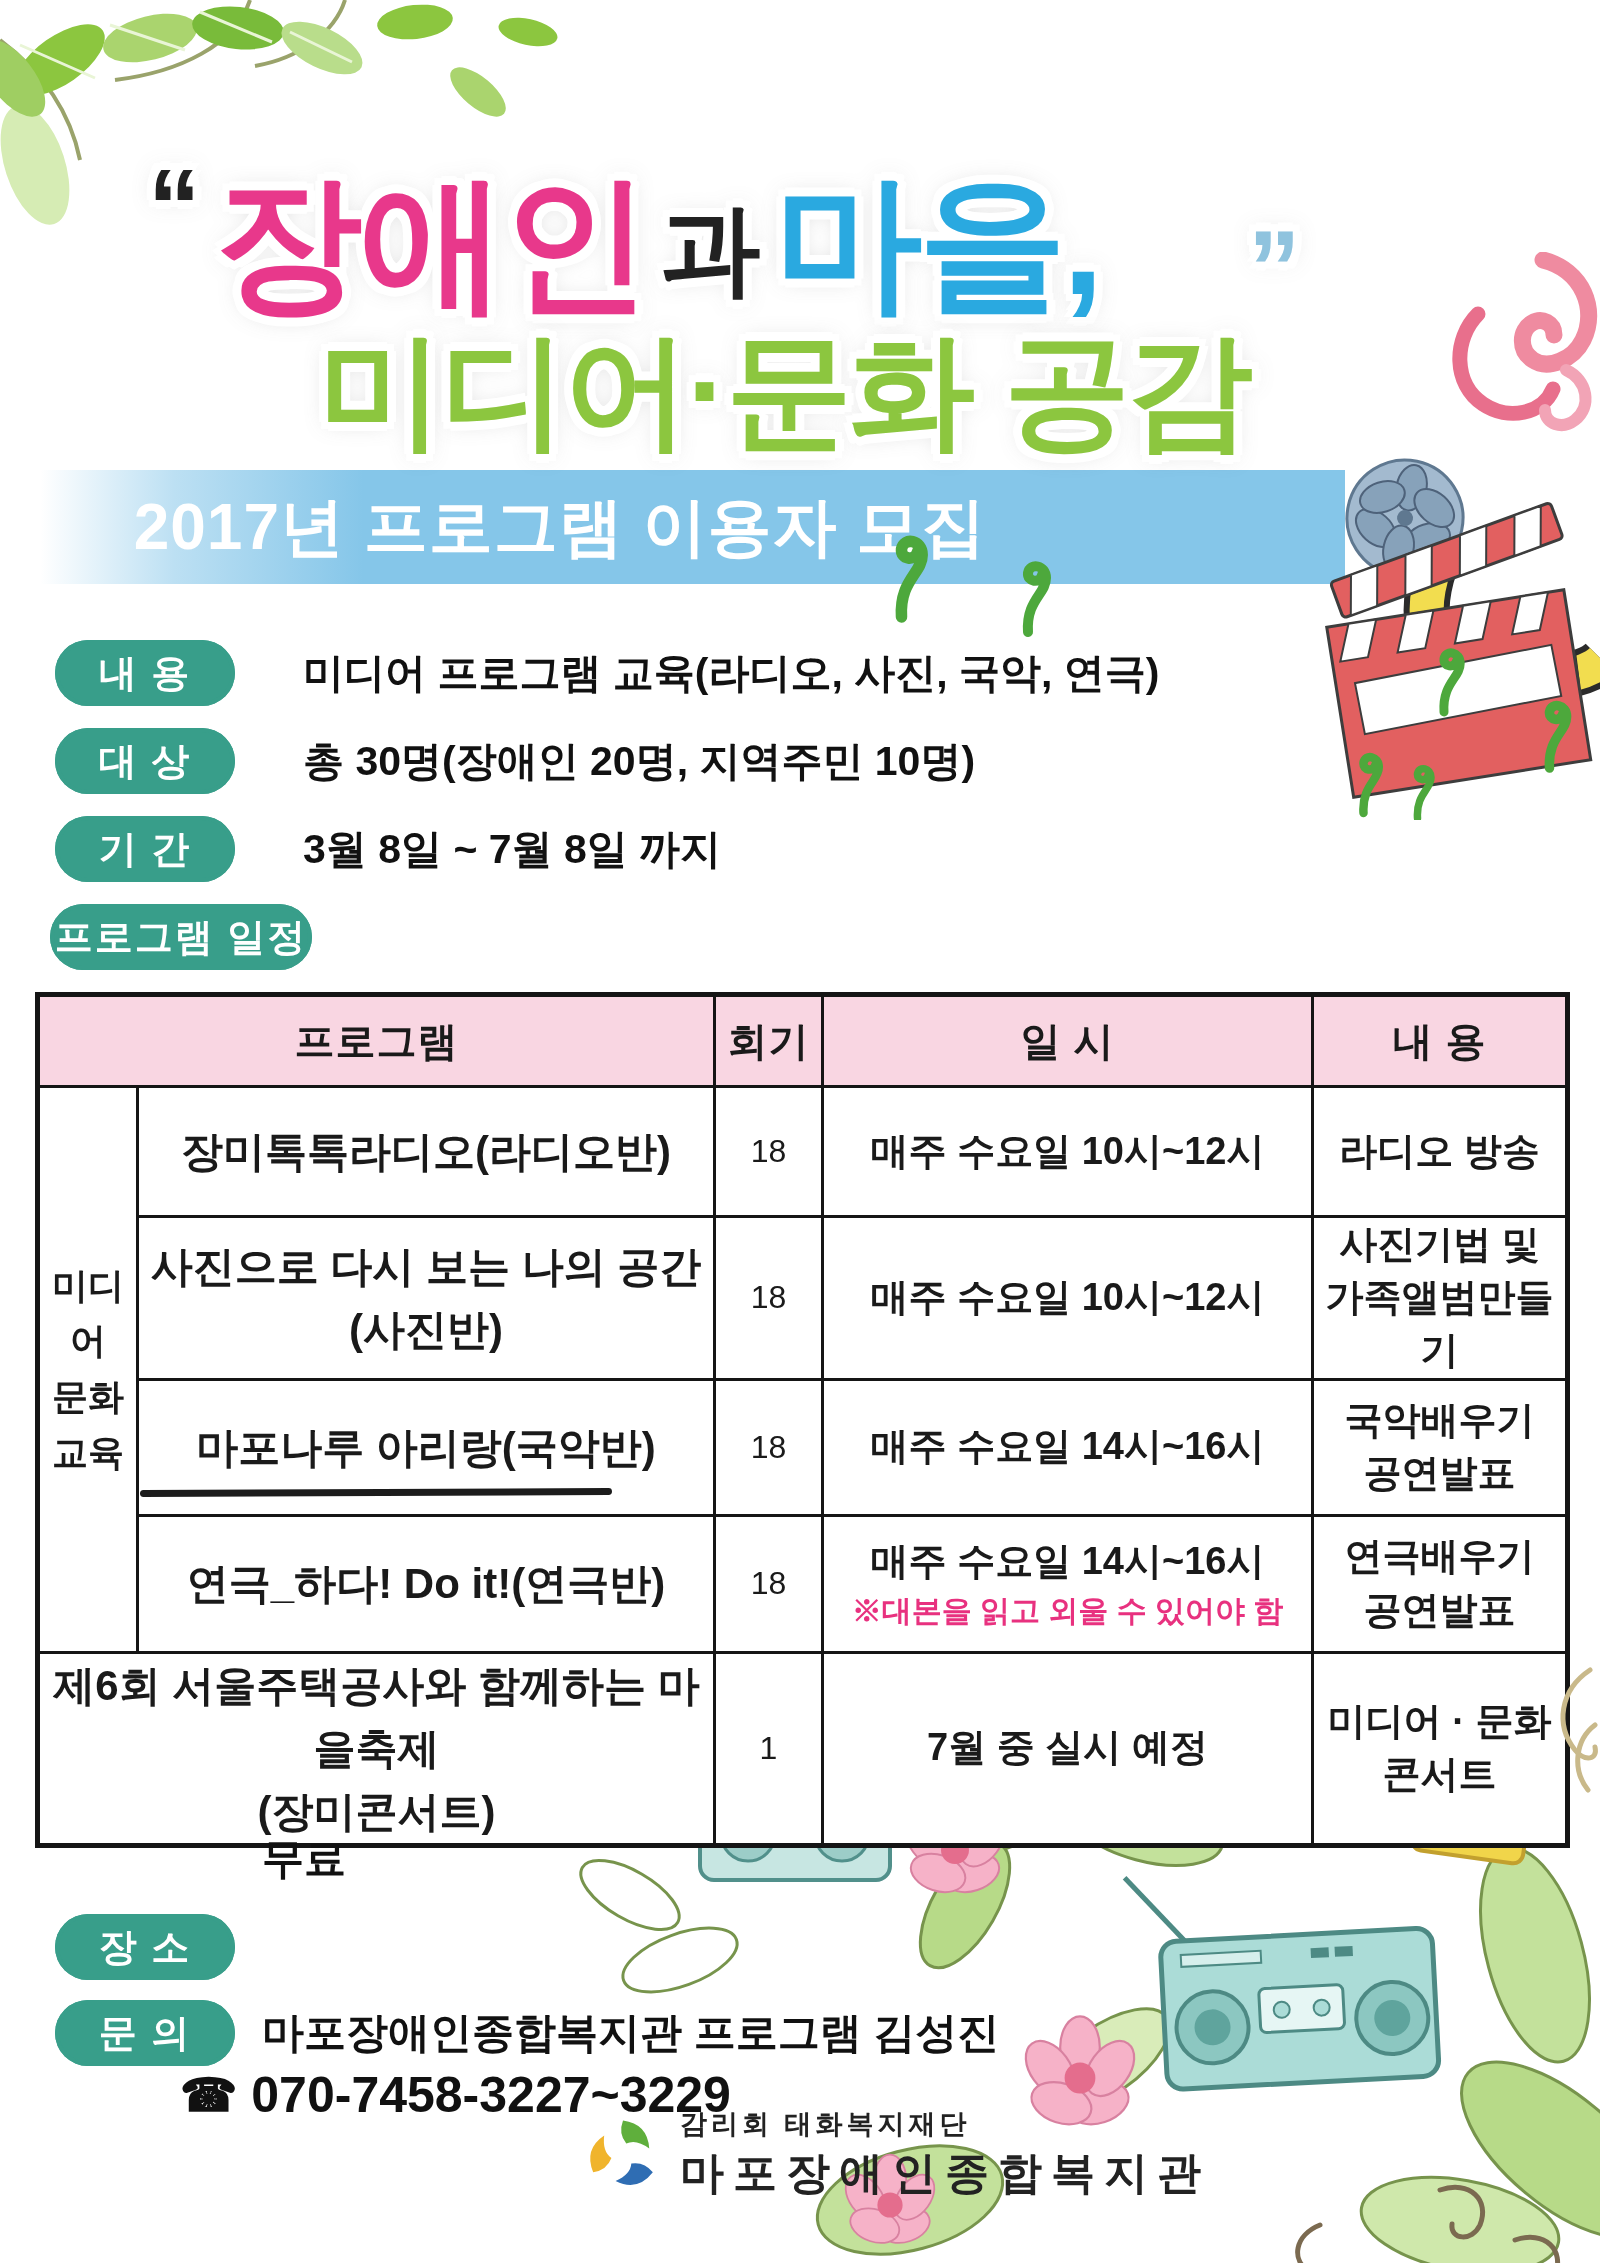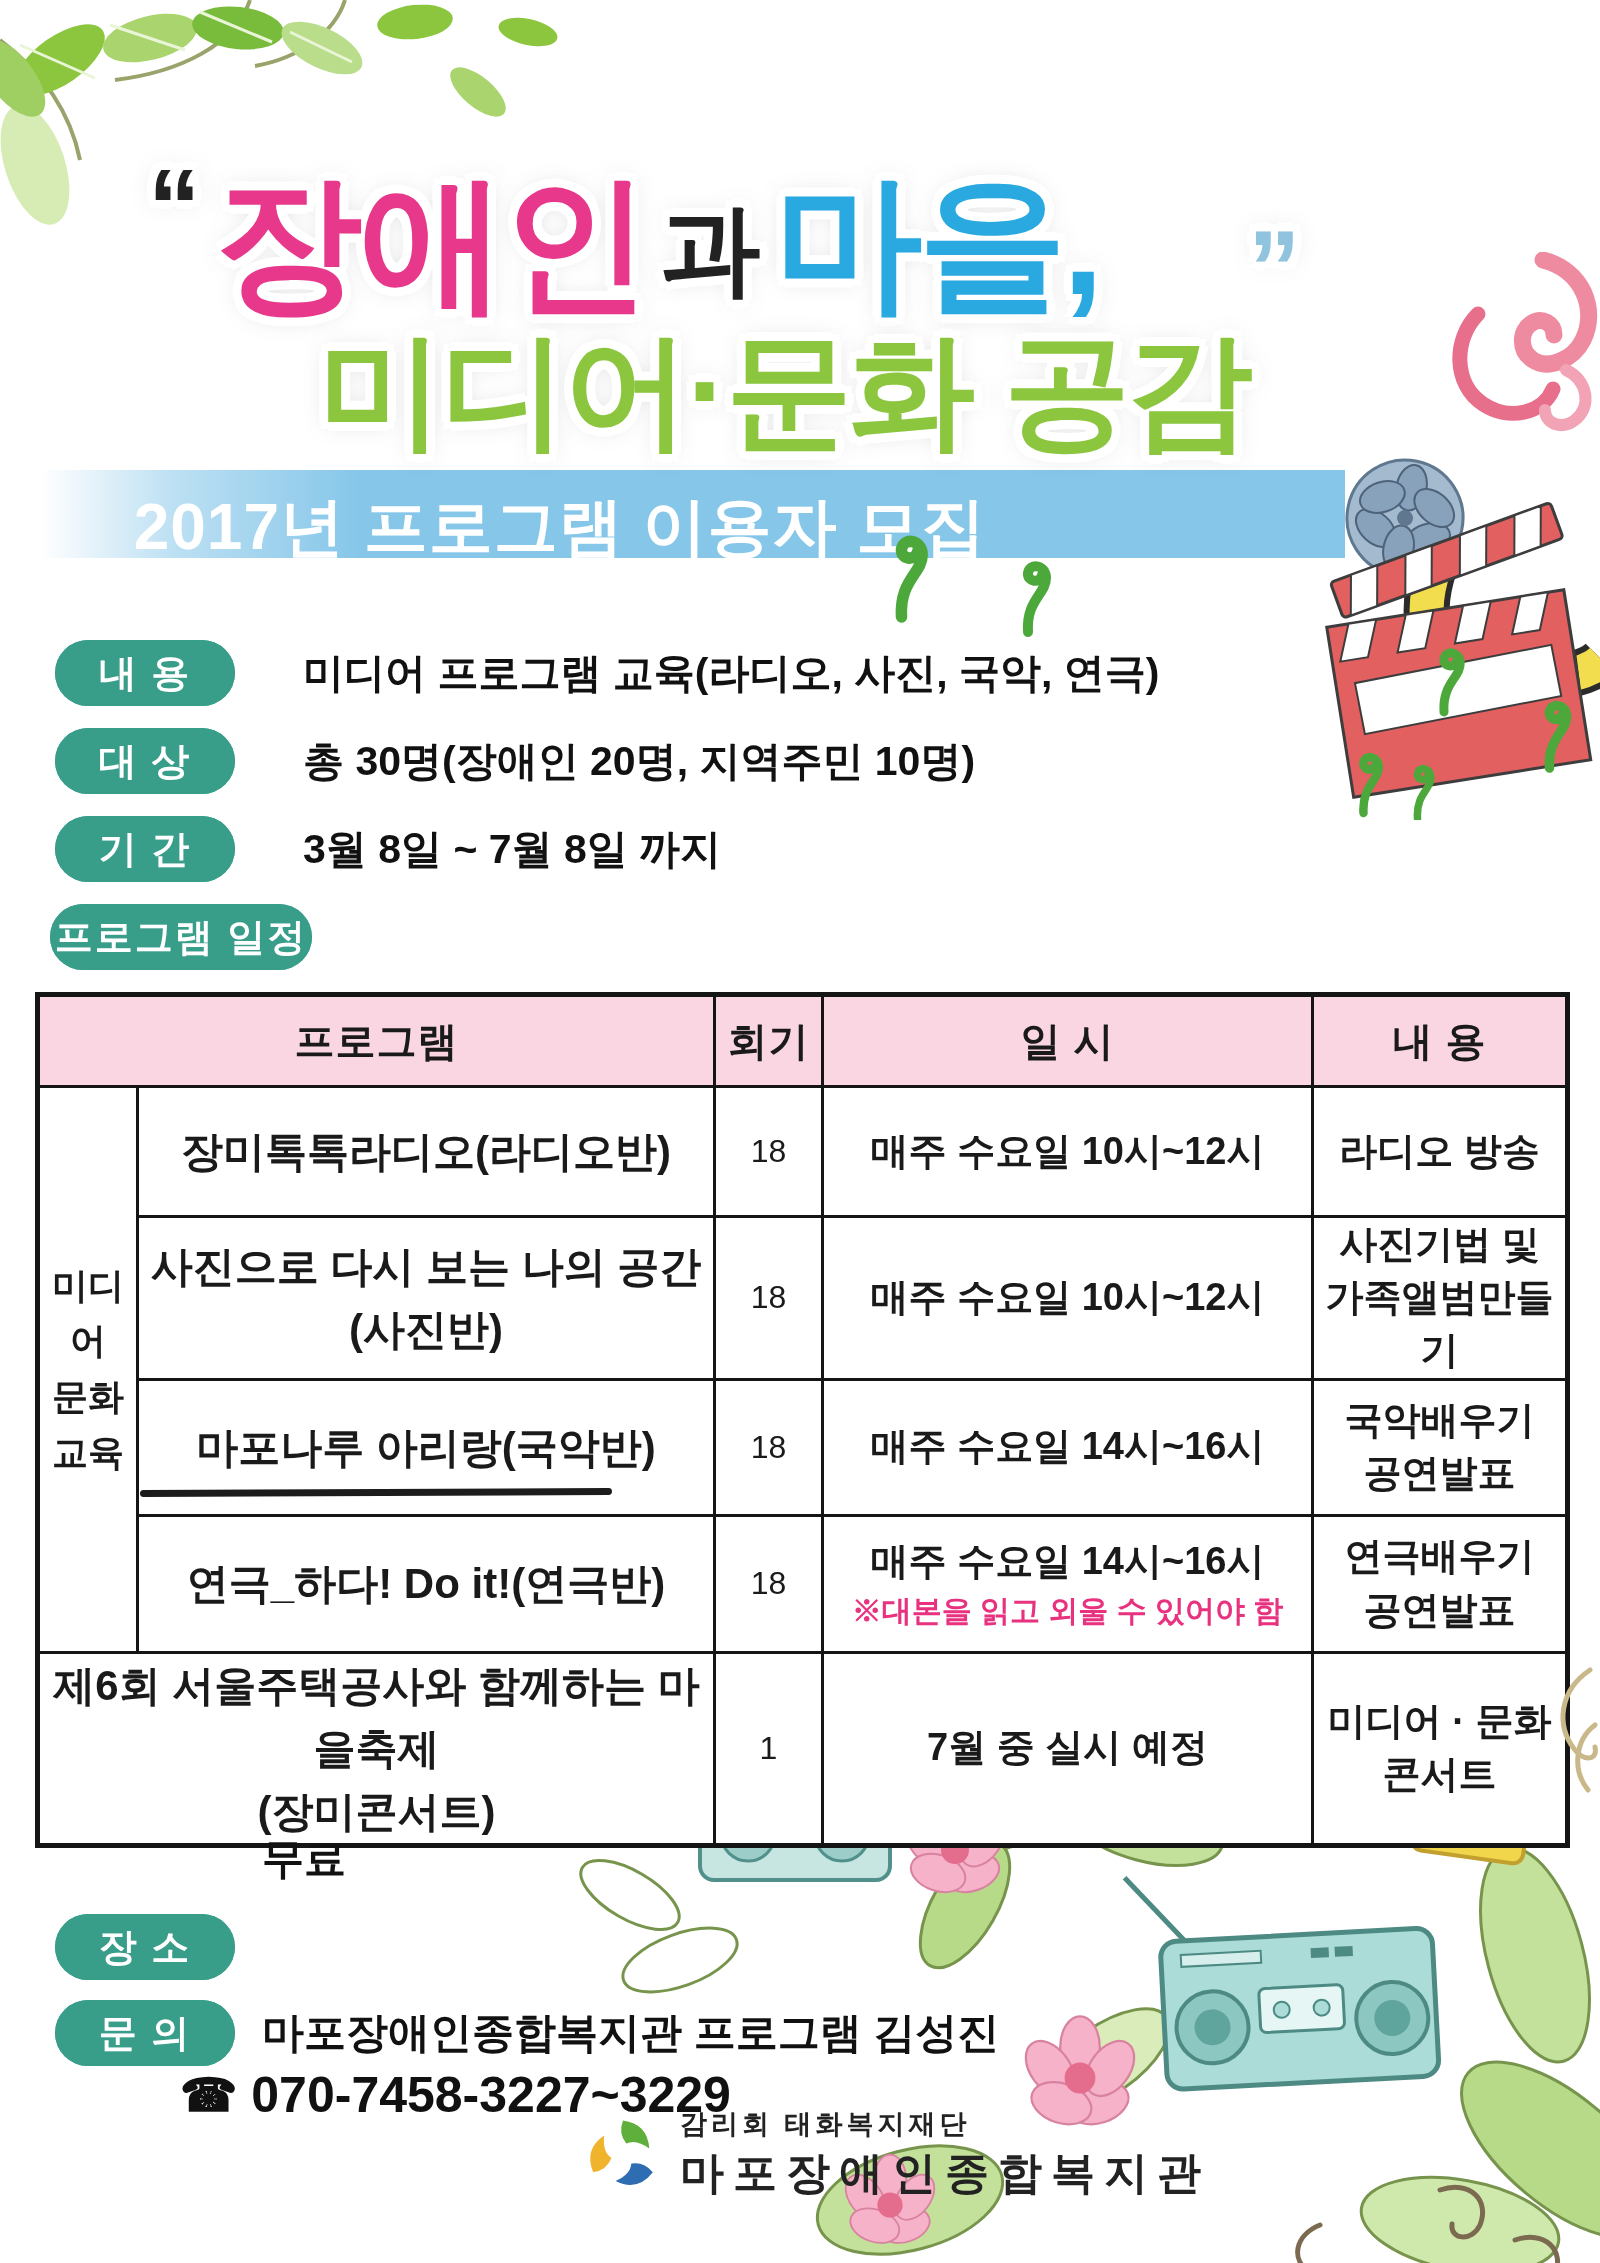--- a/index.html
+++ b/index.html
@@ -15,21 +15,21 @@
   .title-line1{position:absolute;left:148px;top:55px;display:flex;align-items:center;white-space:nowrap;}
   .tq-open{font-size:105px;font-weight:bold;color:#222;margin-right:14px;transform:translateY(-38px);}
   .t-pink{font-size:148px;font-weight:bold;color:#e8388b;letter-spacing:-4px;}
   .t-black{font-size:100px;font-weight:bold;color:#222;margin:0 14px;transform:translateY(6px);}
   .t-blue{font-size:148px;font-weight:bold;color:#2aa9e0;letter-spacing:-4px;}
   .title-line2{position:absolute;left:318px;top:218px;font-size:126px;font-weight:bold;
                color:#8cc63f;letter-spacing:-3px;white-space:nowrap;}
   .tq-close{position:absolute;left:1248px;top:118px;font-size:105px;font-weight:bold;color:#8fc3de;}
 
   
-  .banner{position:absolute;left:0;top:470px;width:1345px;height:88px;z-index:1;
+  .banner{position:absolute;left:0;top:470px;width:1345px;height:114px;z-index:1;
           background:linear-gradient(90deg,rgba(133,198,233,0) 3%,rgba(133,198,233,.55) 13%,#85c6e9 27%,#85c6e9 100%);}
   .banner-text{position:absolute;left:0;top:0;width:1120px;height:114px;line-height:114px;
                text-align:center;font-size:64px;font-weight:bold;color:#ffffff;letter-spacing:1px;}
 
   
   .pill{position:absolute;height:66px;background:#389e8a;border-radius:34px;color:#fff;
         display:flex;align-items:center;justify-content:center;font-weight:bold;font-size:38px;
         letter-spacing:2px;z-index:2;box-shadow:inset 0 0 0 4px #389e8a,0 0 0 3px #ffffff;}
   .pill.small{left:55px;width:180px;}
   .pill.wide{left:50px;width:262px;}

